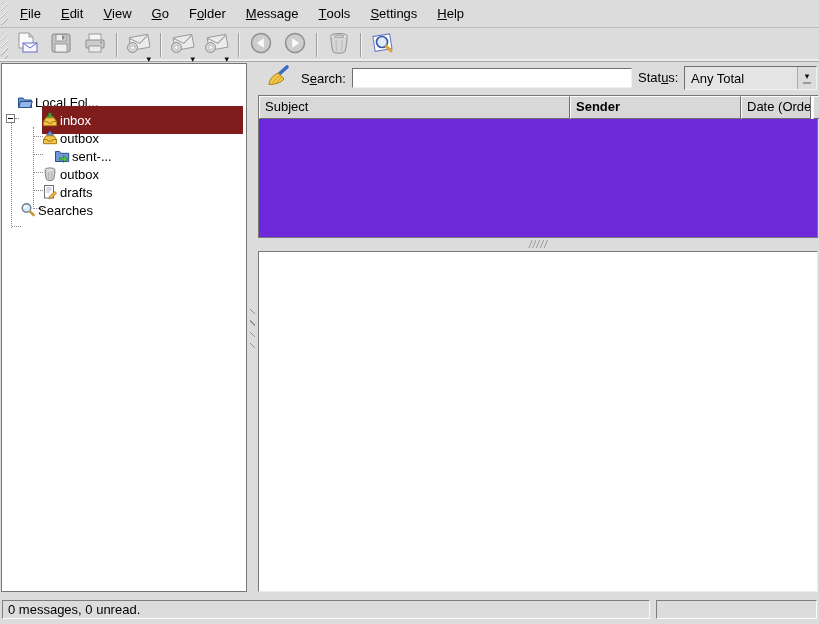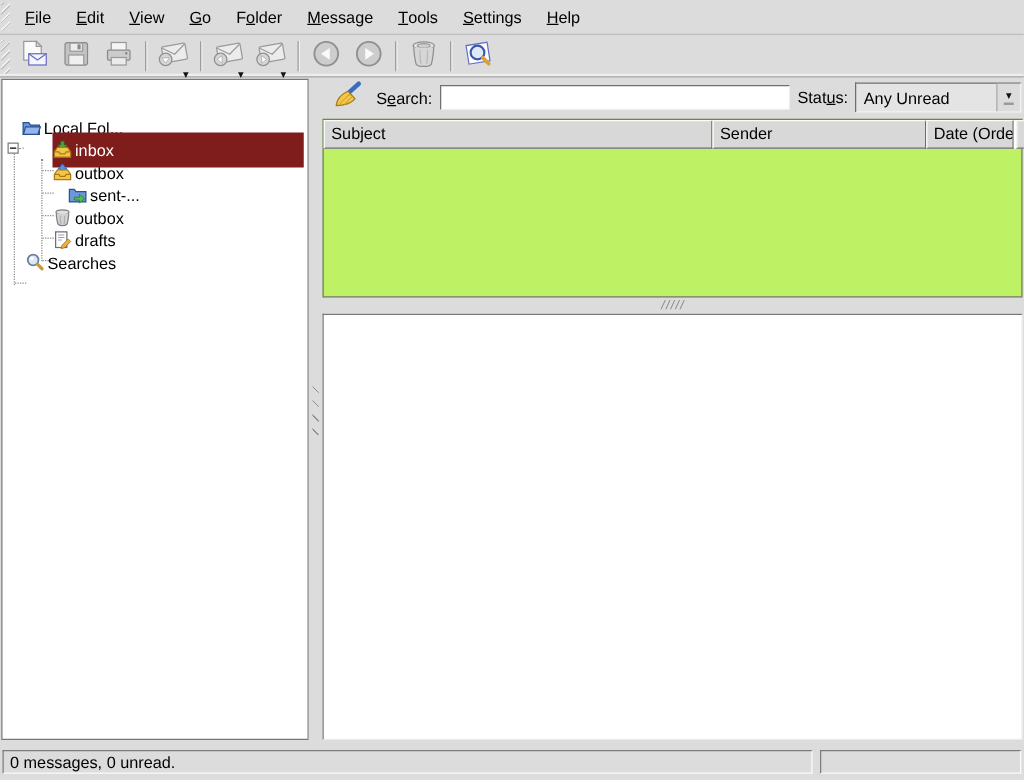--- a/index.html
+++ b/index.html
@@ -58,21 +58,21 @@
   #status-combo { position:absolute; left:426px; top:3px; width:133px; height:24px;
     background:#e4e4e4; border:1px solid; border-color:#6f6f6f #f2f2f2 #f2f2f2 #6f6f6f;
     box-sizing:border-box; display:flex; align-items:center; }
   #status-combo .combo-text { padding-left:6px; flex:1; }
   #status-combo .combo-btn { width:18px; height:100%; border-left:1px solid #aaa;
     display:flex; flex-direction:column; align-items:center; justify-content:center; background:#dcdcdc; }
   #status-combo .combo-btn .arr { font-size:9px; line-height:8px; color:#111; }
   #status-combo .combo-btn .bar { width:8px; height:2px; background:#9a9a9a; margin-top:2px; }
   
   #message-list { position:absolute; left:258px; top:95px; width:560px; height:143px;
-    background:#bef264; border:1px solid #777; box-sizing:border-box; }
+    background:#6d28d9; border:1px solid #777; box-sizing:border-box; }
   #message-header { display:flex; }
   .hdr-gap { width:2px; flex:0 0 2px; background:#fff; }
   
   #hsplitter { position:absolute; left:258px; top:238px; width:561px; height:13px;
     display:flex; align-items:center; justify-content:center; }
   #hsplitter .grip { color:#8a8a8a; font-size:10px; letter-spacing:1px; font-style:italic; line-height:10px; }
   
   #preview-pane { position:absolute; left:258px; top:251px; width:560px; height:341px;
     background:#fff; border:1px solid; border-color:#777 #ececec #ececec #777; box-sizing:border-box; }
   
@@ -277,32 +277,32 @@
 <div id="search-row">
   <span id="broom"><svg width="30" height="26" viewBox="0 0 30 26">
         <line x1="24" y1="3" x2="14.5" y2="11.5" stroke="#3c6cc0" stroke-width="3.6" stroke-linecap="round"></line>
         <path d="M15.5 9 l5.5 6 c-2.5 3.5 -9 5.5 -15 5.5 .5 -5.5 4.5 -9.5 9.5 -11.5 z" fill="#f3c64b" stroke="#a87b12"></path>
         <path d="M9 19.5 c2-3 5-6 8-8 M12.5 20 c2-2.8 4.2-5 6.5-6.8" fill="none" stroke="#c89a20" stroke-width="0.8"></path>
       </svg></span>
   <span id="search-label">S<u>e</u>arch:</span>
   <input id="search-input" value="" style="">
   <span id="status-label">Stat<u>u</u>s:</span>
   <div id="status-combo">
-    <span class="combo-text">Any Unread</span>
+    <span class="combo-text">Any Total</span>
     <span class="combo-btn">
       <span class="arr">▾</span>
         <span class="bar"></span>
     </span>
   </div>
 </div>
 
 <div id="message-list">
   <div id="message-header">
       <div class="hdr-cell" style="width: 299px;">Subject</div>
-      <div class="hdr-cell" style="width: 159px;">Sender</div>
+      <div class="hdr-cell" style="width: 159px; font-weight: bold;">Sender</div>
       <div class="hdr-cell" style="width: 58px;">Date (Order o</div>
       <div class="hdr-gap"></div>
       <div class="hdr-cell" style="width: 5px;"></div>
     </div>
 </div>
 
 <div id="hsplitter">
   <span class="grip">/////</span>
 </div>
 

